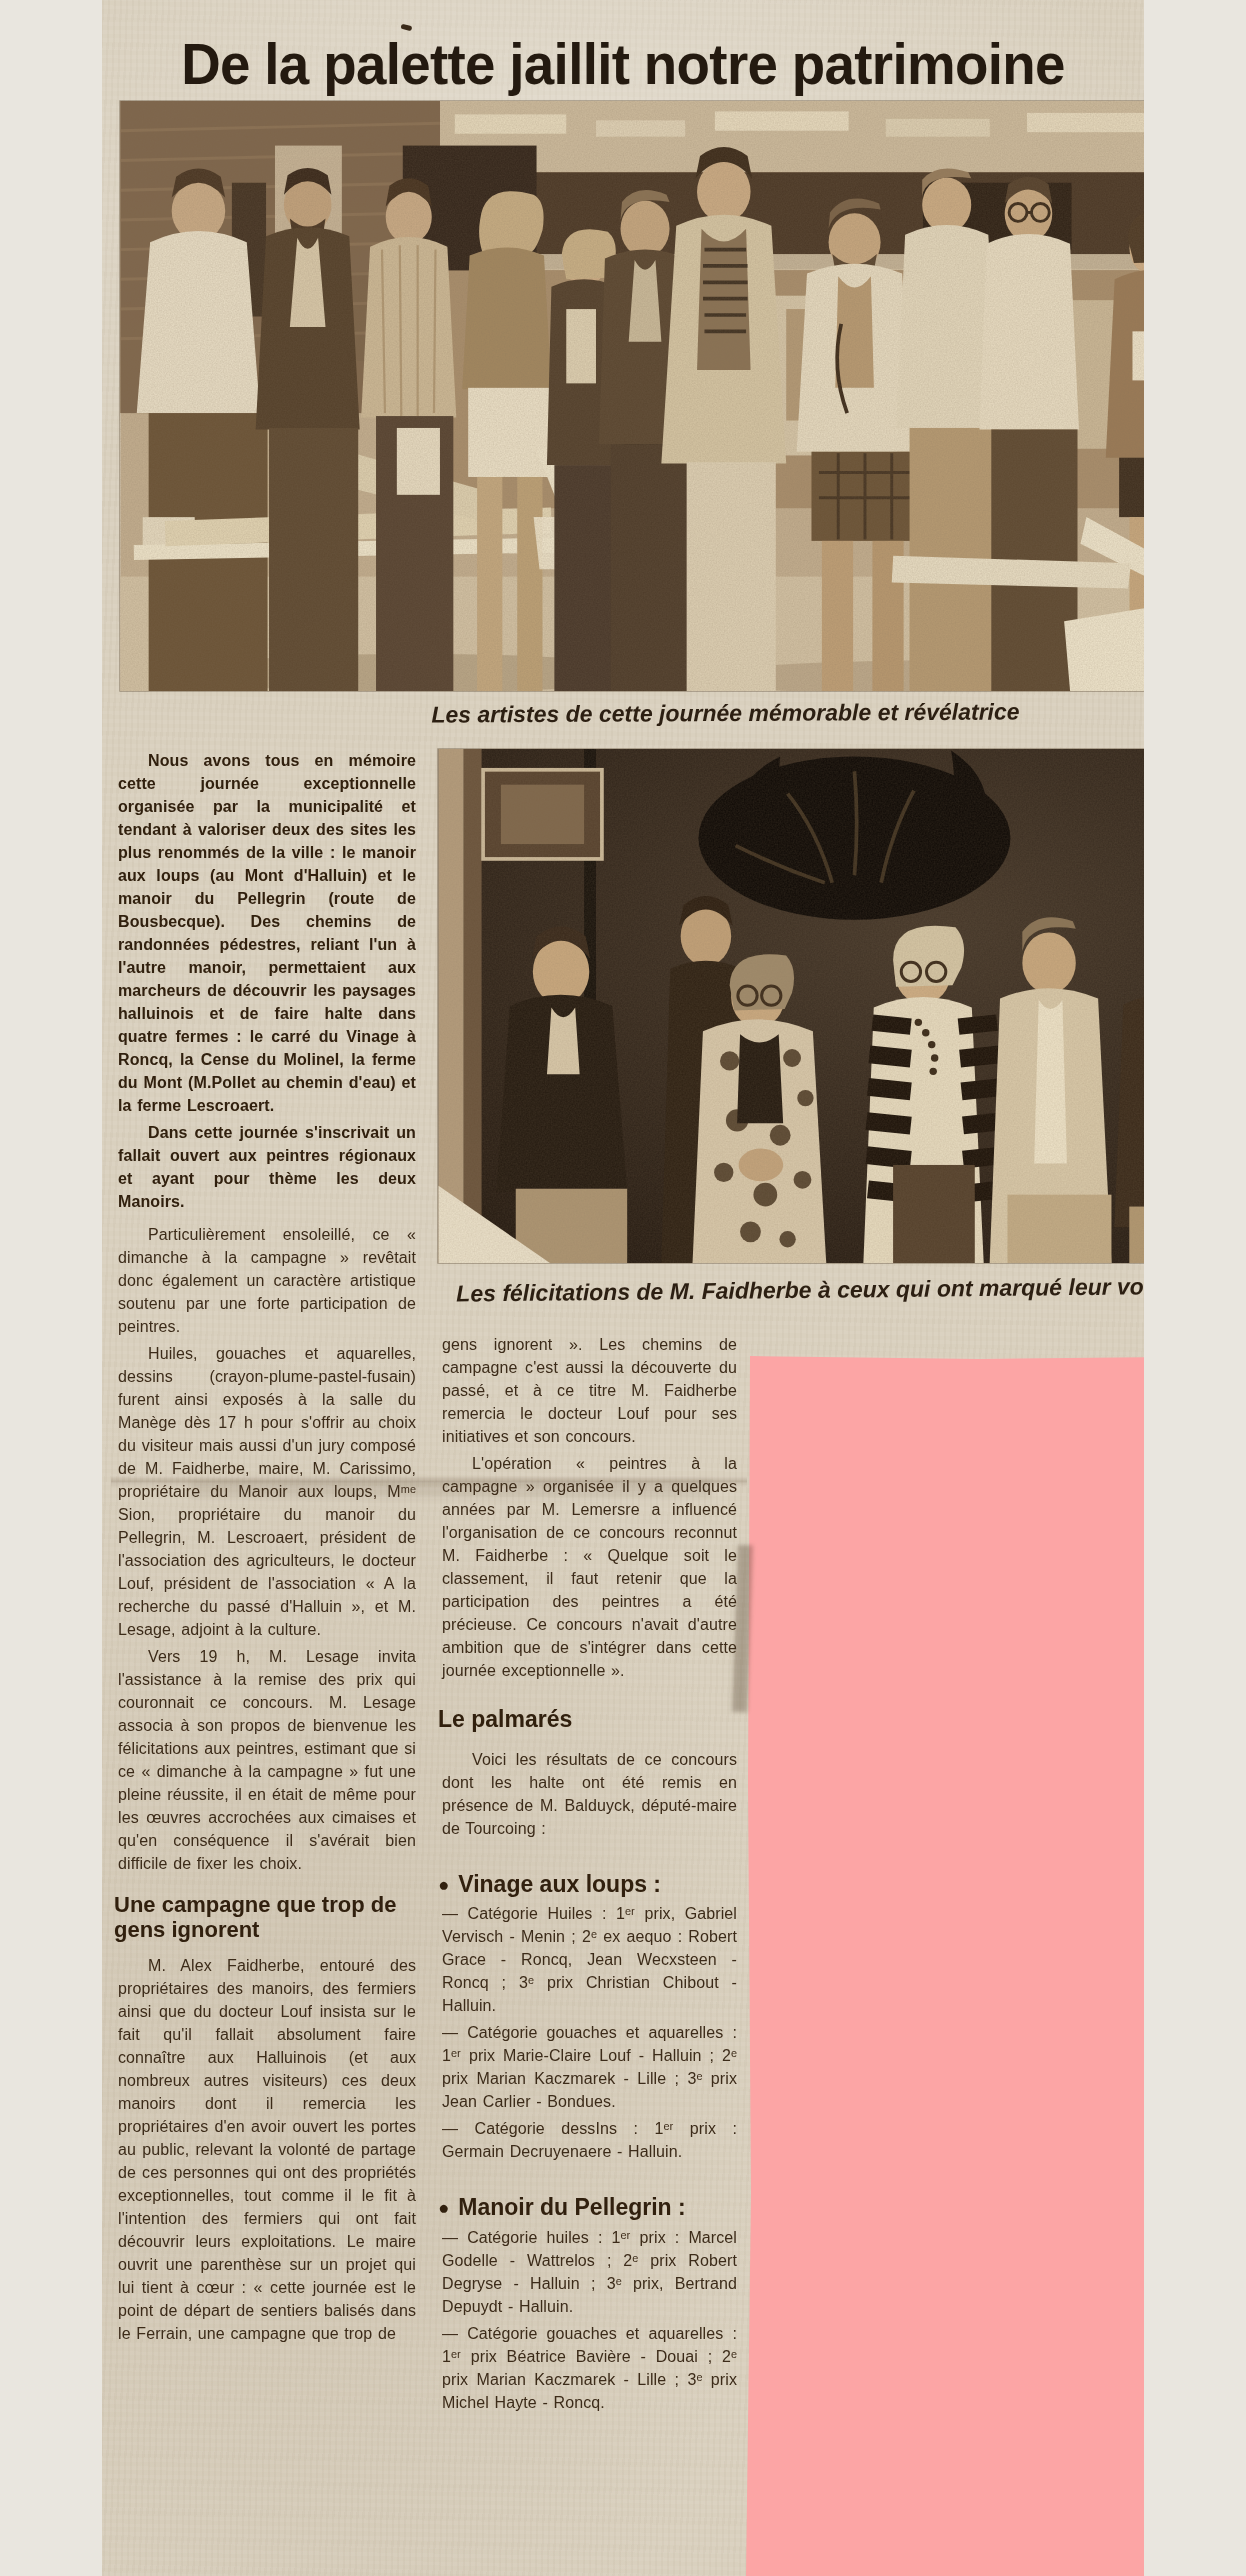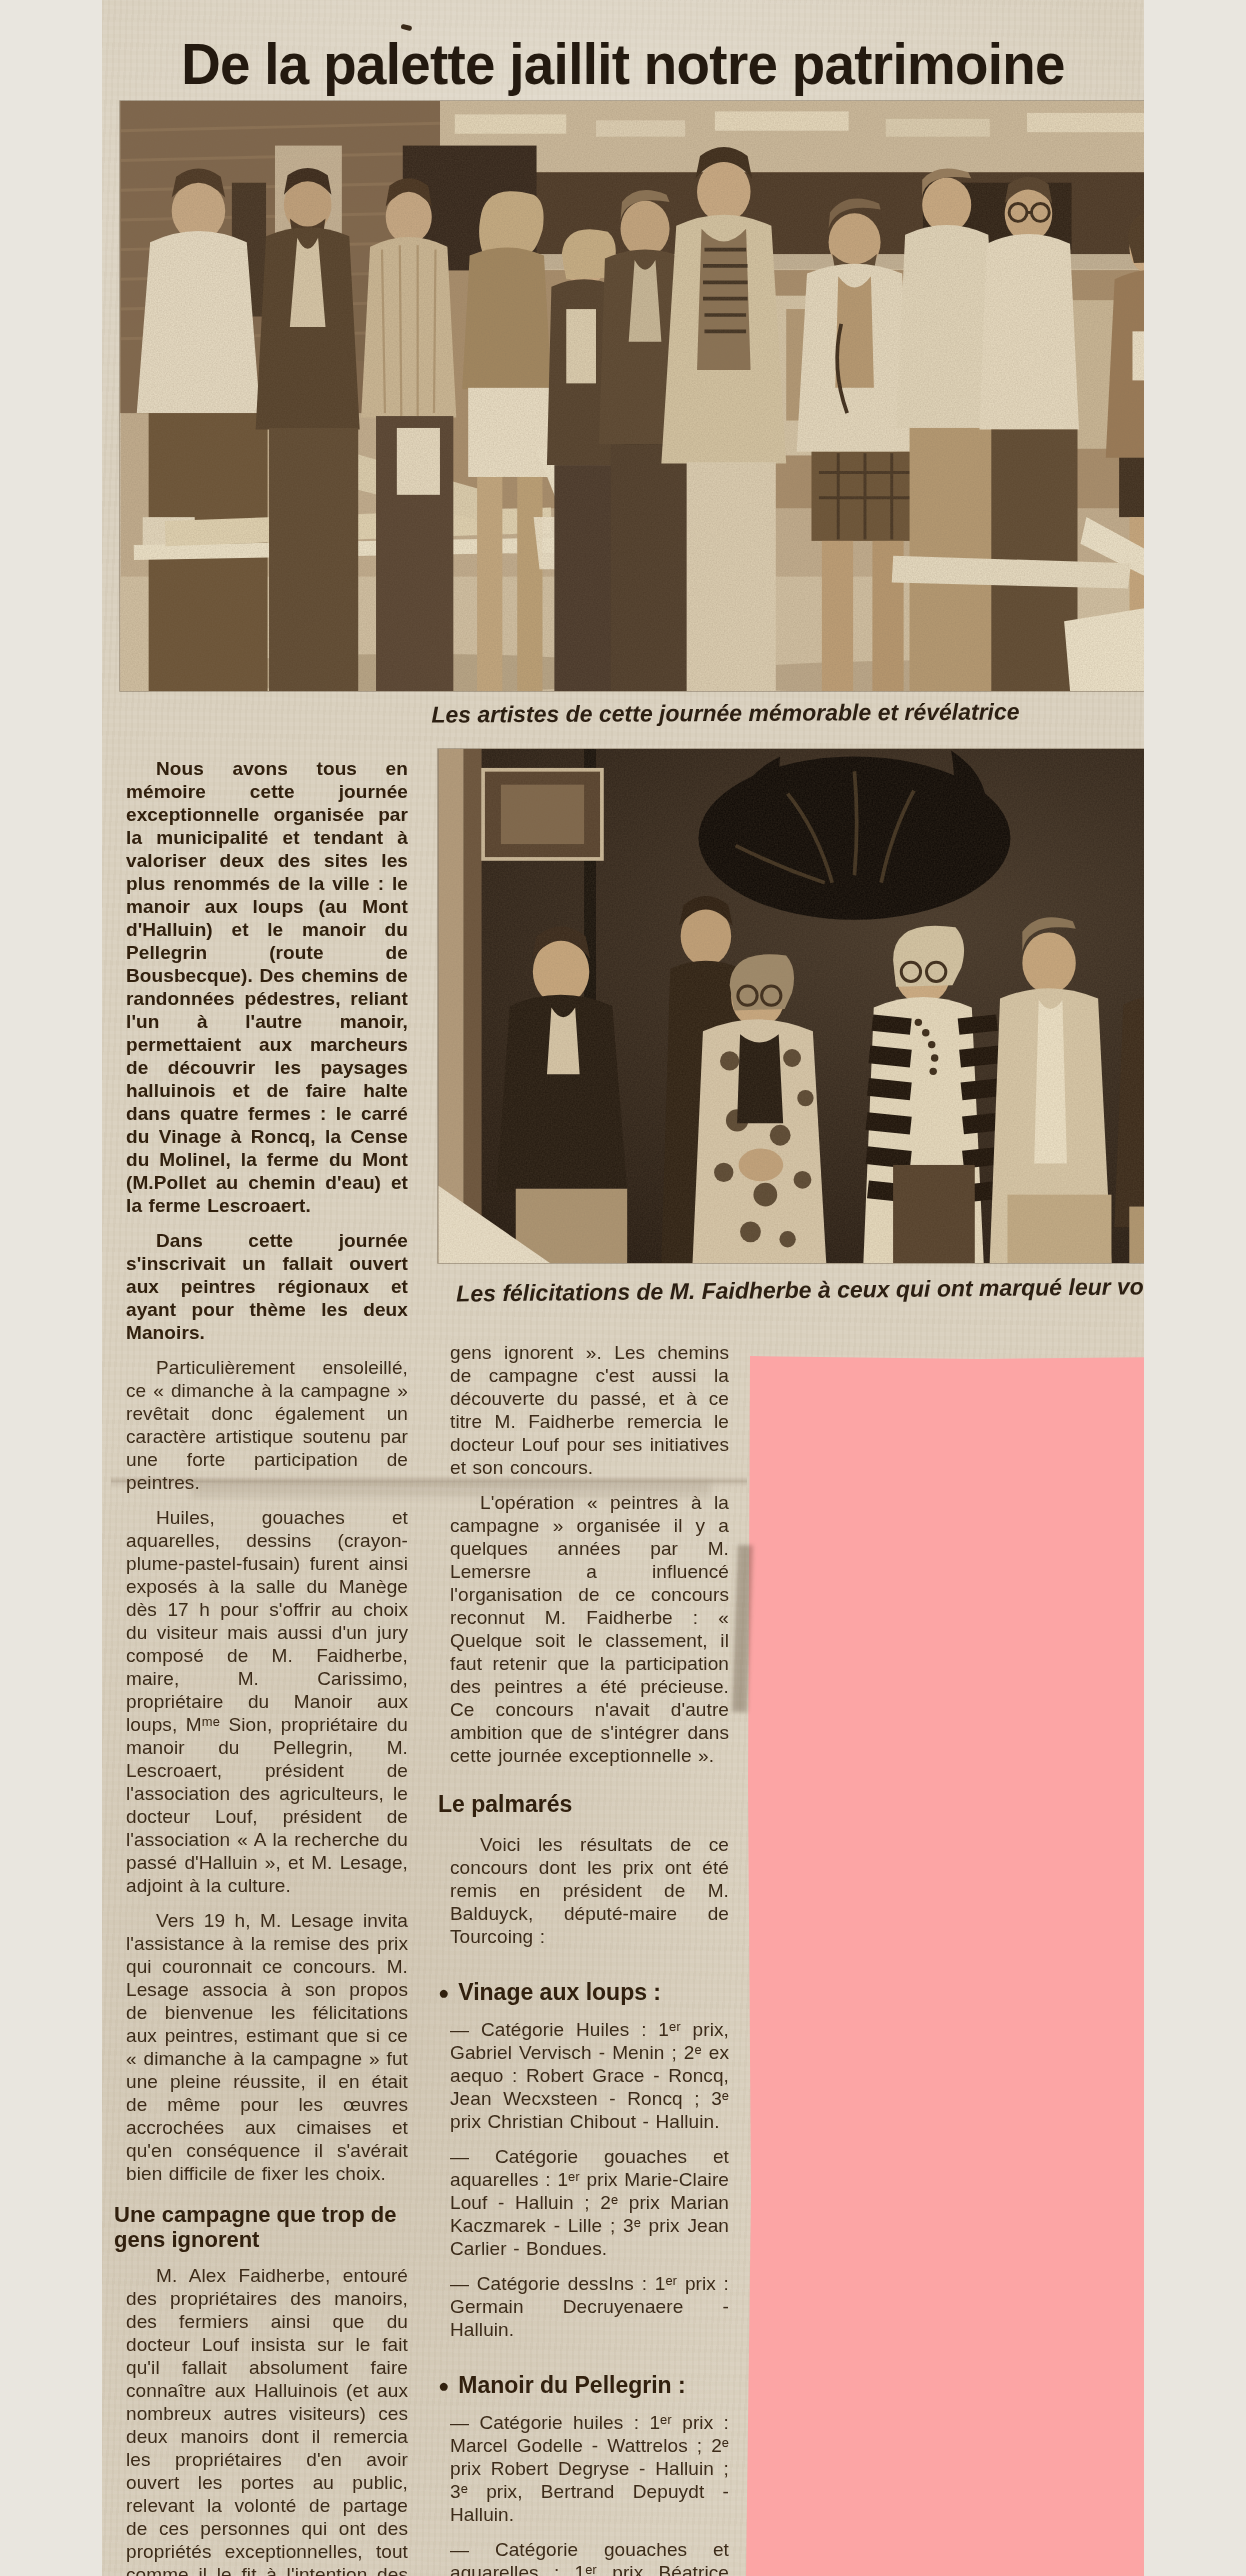--- a/index.html
+++ b/index.html
@@ -35,21 +35,21 @@
   .caption-1{top:700px;left:0;width:1247px;transform:rotate(-0.3deg);}
   .caption-2{top:1276px;left:336px;width:902px;transform:rotate(-0.6deg);}
   .credit{
     display:block;text-align:right;padding-right:39px;margin-top:0px;
     font-size:18.6px;font-weight:bold;font-style:normal;color:#2c1f12;
   }
   .col{position:absolute;color:#3c2b19;}
   .col-left{left:12px;top:745px;width:306px;}
   .col-mid{left:336px;top:1329px;width:303px;}
   .col p{
-    margin:12px;font-size:19px;line-height:23px;text-align:justify;
+    margin:4px;font-size:16px;line-height:23px;text-align:justify;
     text-indent:30px;letter-spacing:0.1px;word-spacing:1.1px;
     -webkit-hyphens:auto;hyphens:auto;
   }
   .col p.lead{font-weight:bold;color:#31200e;letter-spacing:0.1px;}
   .col p.noindent{text-indent:0;}
   .col p.gap-top{margin-top:10.4px;}
   .subhead{
     margin:18px 0 12px;font-size:22px;line-height:24.5px;font-weight:bold;
     text-align:left;color:#31200e;
   }
@@ -455,21 +455,21 @@
     <p>Huiles, gouaches et aquarelles, dessins (crayon-plume-pastel-fusain) furent ainsi exposés à la salle du Manège dès 17 h pour s'offrir au choix du visiteur mais aussi d'un jury composé de M. Faidherbe, maire, M. Carissimo, propriétaire du Manoir aux loups, Mᵐᵉ Sion, propriétaire du manoir du Pellegrin, M. Lescroaert, président de l'association des agriculteurs, le docteur Louf, président de l'association « A la recherche du passé d'Halluin », et M. Lesage, adjoint à la culture.</p>
     <p>Vers 19 h, M. Lesage invita l'assistance à la remise des prix qui couronnait ce concours. M. Lesage associa à son propos de bienvenue les félicitations aux peintres, estimant que si ce « dimanche à la campagne » fut une pleine réussite, il en était de même pour les œuvres accrochées aux cimaises et qu'en conséquence il s'avérait bien difficile de fixer les choix.</p>
     <h2 class="subhead">Une campagne que trop de gens ignorent</h2>
     <p>M. Alex Faidherbe, entouré des propriétaires des manoirs, des fermiers ainsi que du docteur Louf insista sur le fait qu'il fallait absolument faire connaître aux Halluinois (et aux nombreux autres visiteurs) ces deux manoirs dont il remercia les propriétaires d'en avoir ouvert les portes au public, relevant la volonté de partage de ces personnes qui ont des propriétés exceptionnelles, tout comme il le fit à l'intention des fermiers qui ont fait découvrir leurs exploitations. Le maire ouvrit une parenthèse sur un projet qui lui tient à cœur : « cette journée est le point de départ de sentiers balisés dans le Ferrain, une campagne que trop de</p>
   </div>
 
   <div class="col col-mid">
     <p class="noindent">gens ignorent ». Les chemins de campagne c'est aussi la découverte du passé, et à ce titre M. Faidherbe remercia le docteur Louf pour ses initiatives et son concours.</p>
     <p>L'opération « peintres à la campagne » organisée il y a quelques années par M. Lemersre a influencé l'organisation de ce concours reconnut M. Faidherbe : « Quelque soit le classement, il faut retenir que la participation des peintres a été précieuse. Ce concours n'avait d'autre ambition que de s'intégrer dans cette journée exceptionnelle ».</p>
     <h2 class="subhead subhead-palmares">Le palmarés</h2>
-    <p>Voici les résultats de ce concours dont les prix ont été remis en président de M. Balduyck, député-maire de Tourcoing :</p>
+    <p>Voici les résultats de ce concours dont les halte ont été remis en présence de M. Balduyck, député-maire de Tourcoing :</p>
 
     <h3 class="bullet-head">
       <span class="bullet">●</span>
       <span>Vinage aux loups :</span>
     </h3>
     <p class="noindent">— Catégorie Huiles : 1ᵉʳ prix, Gabriel Vervisch - Menin ; 2ᵉ ex aequo : Robert Grace - Roncq, Jean Wecxsteen - Roncq ; 3ᵉ prix Christian Chibout - Halluin.</p>
     <p class="noindent">— Catégorie gouaches et aquarelles : 1ᵉʳ prix Marie-Claire Louf - Halluin ; 2ᵉ prix Marian Kaczmarek - Lille ; 3ᵉ prix Jean Carlier - Bondues.</p>
     <p class="noindent">— Catégorie dessIns : 1ᵉʳ prix : Germain Decruyenaere - Halluin.</p>
 
     <h3 class="bullet-head">

